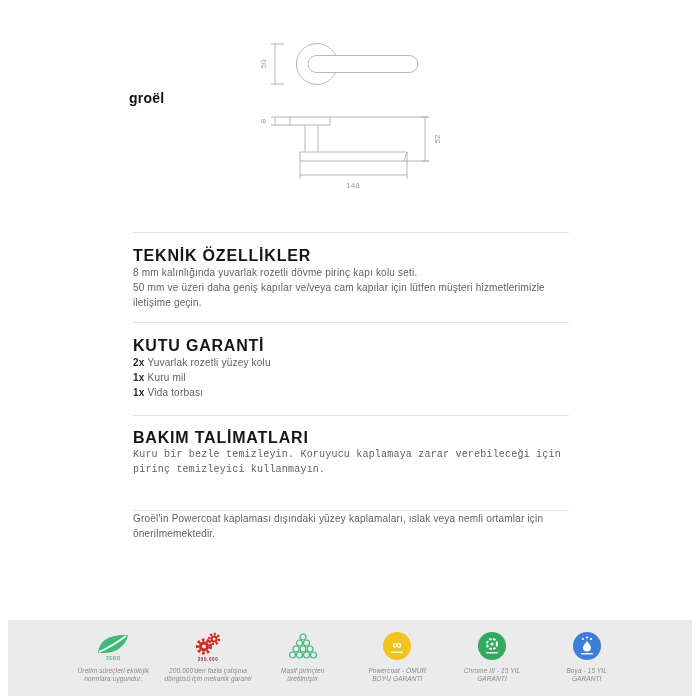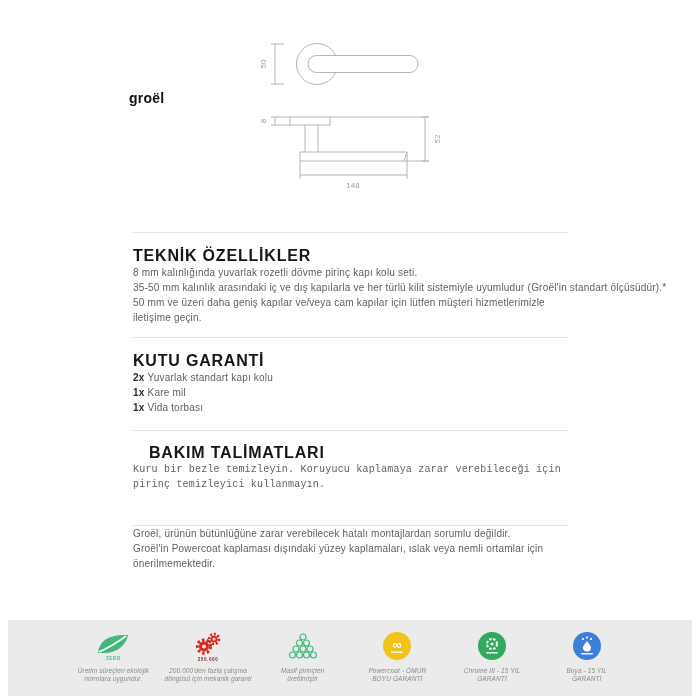--- a/index.html
+++ b/index.html
@@ -15,21 +15,21 @@
   .drawing .part{stroke:#b6b6b6;stroke-width:1;fill:#ffffff;}
   .drawing .dim{fill:#9c9c9c;font-size:8px;font-family:"Liberation Sans",sans-serif;}
 
   
   .content{position:absolute;left:133px;top:0;width:436px;}
   .divider{height:1px;background:#e4e4e4;}
   .d1{margin-top:232px;} .d2{margin-top:12px;} .d3{margin-top:15px;} .d4{margin-top:33px;}
   h3{margin:14px 0 0;font-size:16px;font-weight:700;color:#161616;letter-spacing:.8px;}
   .content p{margin:0;font-size:10px;line-height:15px;color:#5f5f5f;letter-spacing:.2px;}
   .mt12{margin-top:12px;} .mt7{margin-top:7px;} .mt9{margin-top:9px;}
-  .mt3{margin-top:3px;} .mt8{margin-top:8px;font-family:Liberation Mono, monospace;} .mt5{margin-top:5px;} .mt2{margin-top:2px;} .mt13{margin-top:13px;margin-left:16px;}
+  .mt3{margin-top:3px;} .mt8{margin-top:8px;font-family:Liberation Mono, monospace;} .mt5{margin-top:5px;} .mt2{margin-top:2px;} .mt13{margin-top:13px;}
   .nowrap{white-space:nowrap;}
   .qty{font-weight:700;color:#2a2a2a;margin-right:3px;}
 
   
   .footer{position:absolute;left:8px;right:8px;top:620px;height:76px;background:#ebebeb;display:flex;padding:8px 58px 0;box-sizing:border-box;}
   .badge{flex:1;display:flex;flex-direction:column;align-items:center;}
   .icon-area{height:36px;display:flex;flex-direction:column;align-items:center;justify-content:center;}
   .icon-label{font-size:4.5px;font-weight:700;letter-spacing:.6px;margin-top:1px;}
   .lbl-green{color:#41b97c;} .lbl-red{color:#8a2a20;}
   .caption{margin-top:3px;font-size:6.5px;line-height:8px;font-style:italic;color:#8a8a8a;text-align:center;white-space:pre-line;letter-spacing:.1px;}
@@ -73,41 +73,39 @@
       <text class="dim" text-anchor="middle" x="103" y="155">148</text>
     </g>
   </svg>
 
   <div class="content">
 
     <div class="divider d1"></div>
     <section>
       <h3>TEKNİK ÖZELLİKLER</h3>
       <p class="mt12">8 mm kalınlığında yuvarlak rozetli dövme pirinç kapı kolu seti.</p>
-      <p class="mt7 nowrap">35-50 mm kalınlık arasındaki iç ve dış kapılarla ve her türlü kilit sistemiyle uyumludur (Groël'in standart ölçüsüdür).*</p>
       <p>50 mm ve üzeri daha geniş kapılar ve/veya cam kapılar için lütfen müşteri hizmetlerimizle iletişime geçin.</p>
     </section>
 
     <div class="divider d2"></div>
     <section>
       <h3>KUTU GARANTİ</h3>
-      <p class="mt9"><span class="qty">2x</span><span>Yuvarlak standart kapı kolu</span></p>
-      <p class="mt3"><span class="qty">1x</span><span>Kare mil</span></p>
+      <p class="mt9"><span class="qty">2x</span><span>Yuvarlak rozetli yüzey kolu</span></p>
+      <p class="mt3"><span class="qty">1x</span><span>Kuru mil</span></p>
       <p class="mt3"><span class="qty">1x</span><span>Vida torbası</span></p>
     </section>
 
     <div class="divider d3"></div>
     <section>
       <h3 class="mt13">BAKIM TALİMATLARI</h3>
       <p class="mt8">Kuru bir bezle temizleyin. Koruyucu kaplamaya zarar verebileceği için pirinç temizleyici kullanmayın.</p>
     </section>
 
     <div class="divider d4"></div>
     <section>
-      <p class="mt2">Groël, ürünün bütünlüğüne zarar verebilecek hatalı montajlardan sorumlu değildir.</p>
       <p class="mt2">Groël'in Powercoat kaplaması dışındaki yüzey kaplamaları, ıslak veya nemli ortamlar için önerilmemektedir.</p>
     </section>
 
   </div>
 
   <div class="footer">
 
     <div class="badge">
       <div class="icon-area">
         <svg width="34" height="23" viewBox="0 0 34 23">

